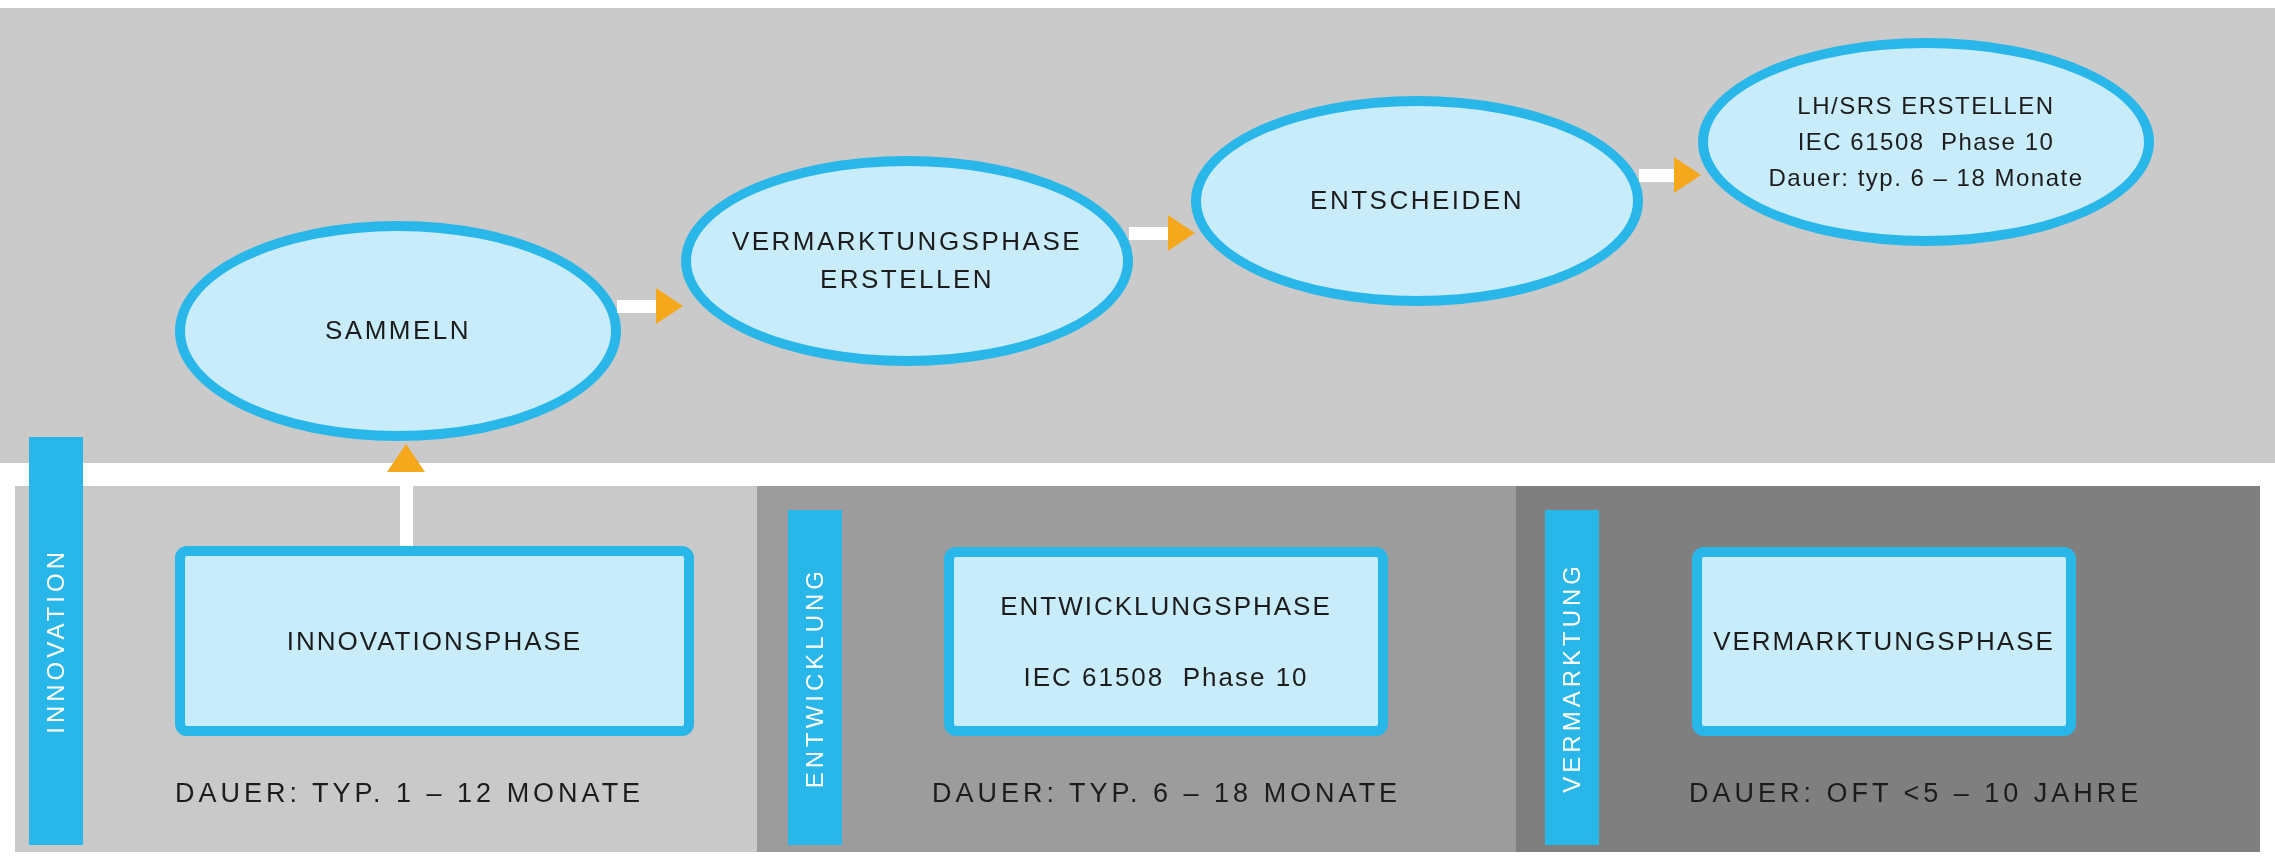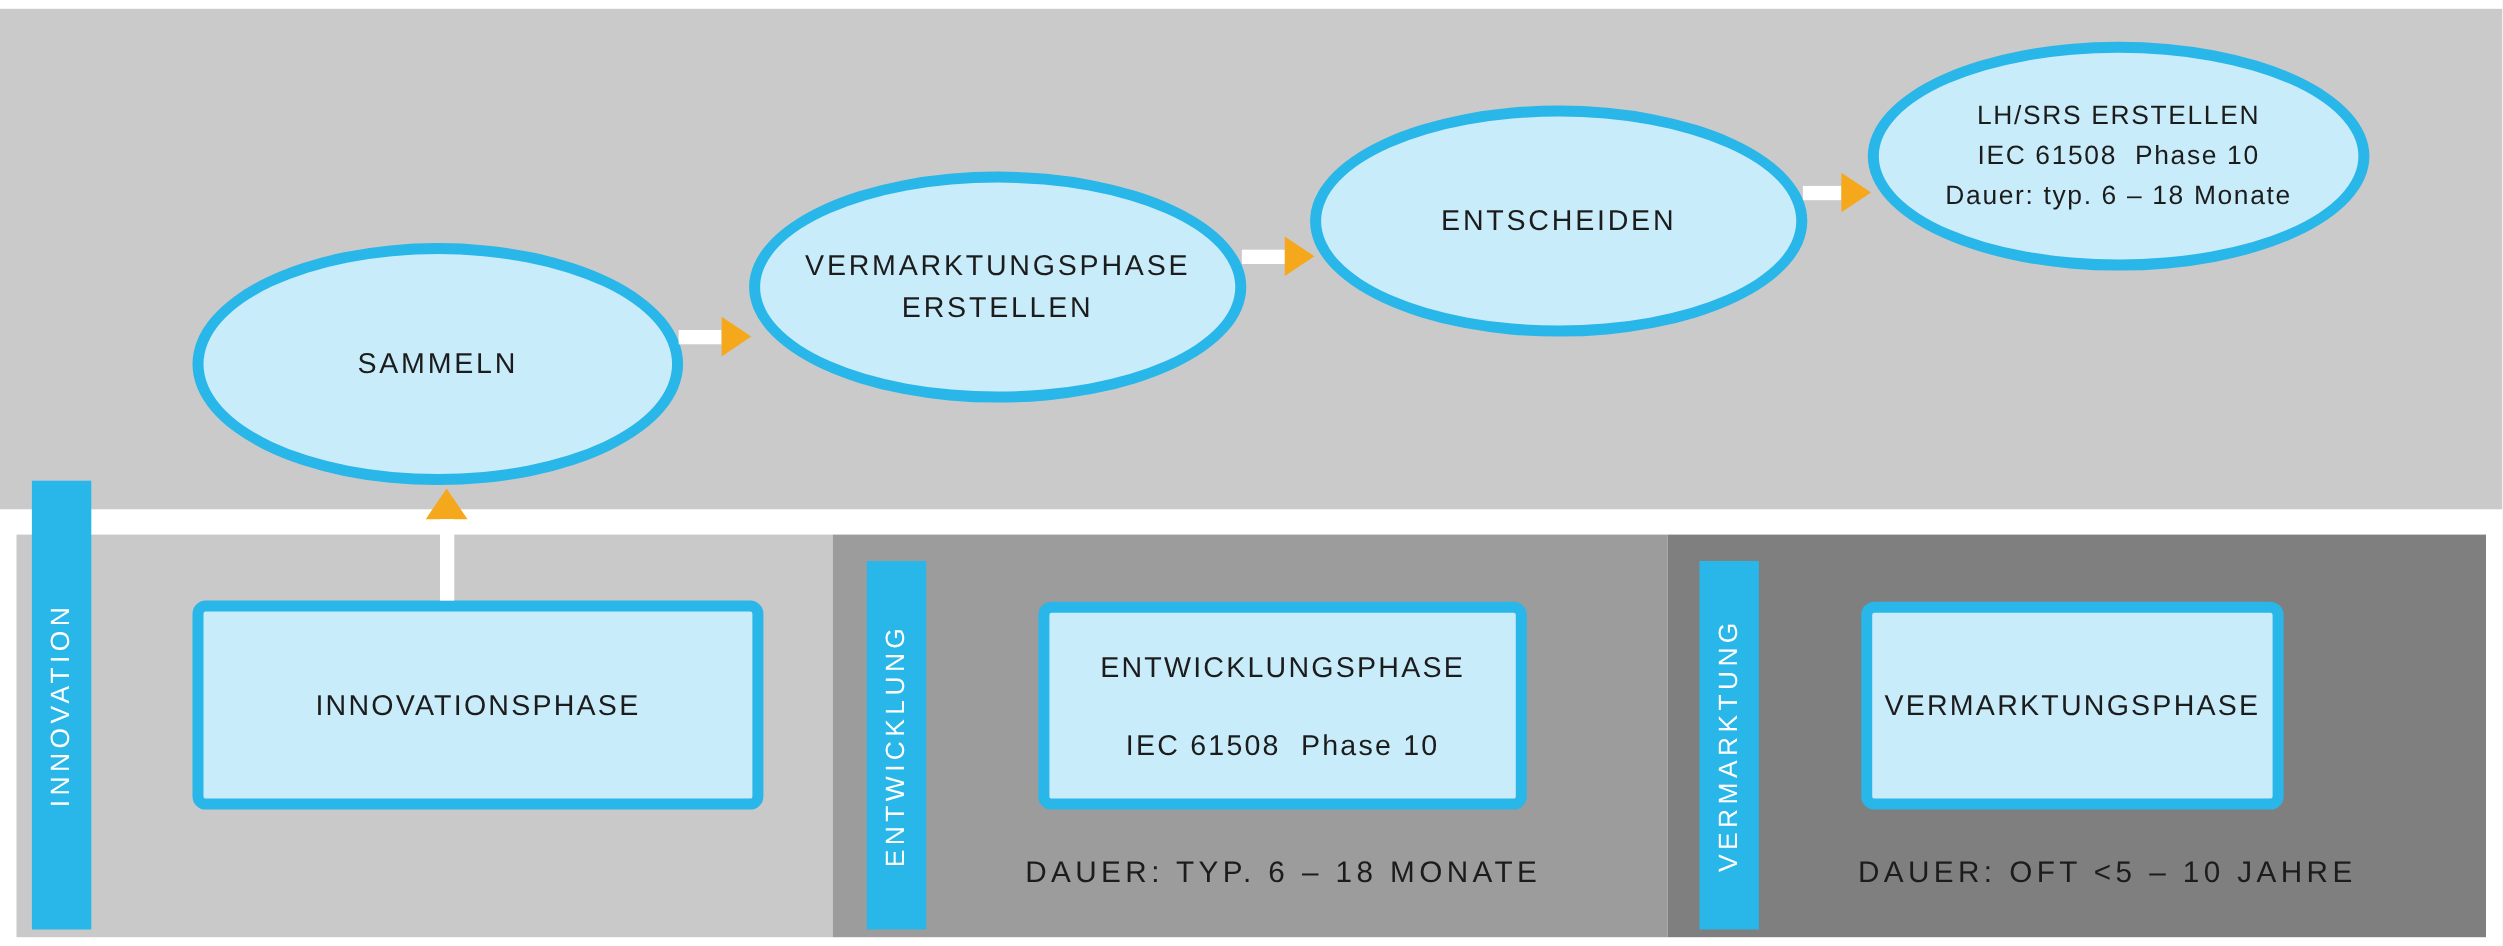--- a/index.html
+++ b/index.html
@@ -130,20 +130,21 @@
     <div class="box-line">INNOVATIONSPHASE</div>
   </div>
   <div class="phase-box box2">
     <div class="box-line">ENTWICKLUNGSPHASE</div>
     <div class="box-line">IEC 61508  Phase 10</div>
   </div>
   <div class="phase-box box3">
     <div class="box-line">VERMARKTUNGSPHASE</div>
   </div>
 
+  <div class="duration d1">DAUER: TYP. 1 – 12 MONATE</div>
   <div class="duration d2">DAUER: TYP. 6 – 18 MONATE</div>
   <div class="duration d3">DAUER: OFT &lt;5 – 10 JAHRE</div>
 
   <div class="ellipse e1">
     <div class="step-line">SAMMELN</div>
   </div>
   <div class="ellipse e2">
     <div class="step-line">VERMARKTUNGSPHASE</div>
     <div class="step-line">ERSTELLEN</div>
   </div>

